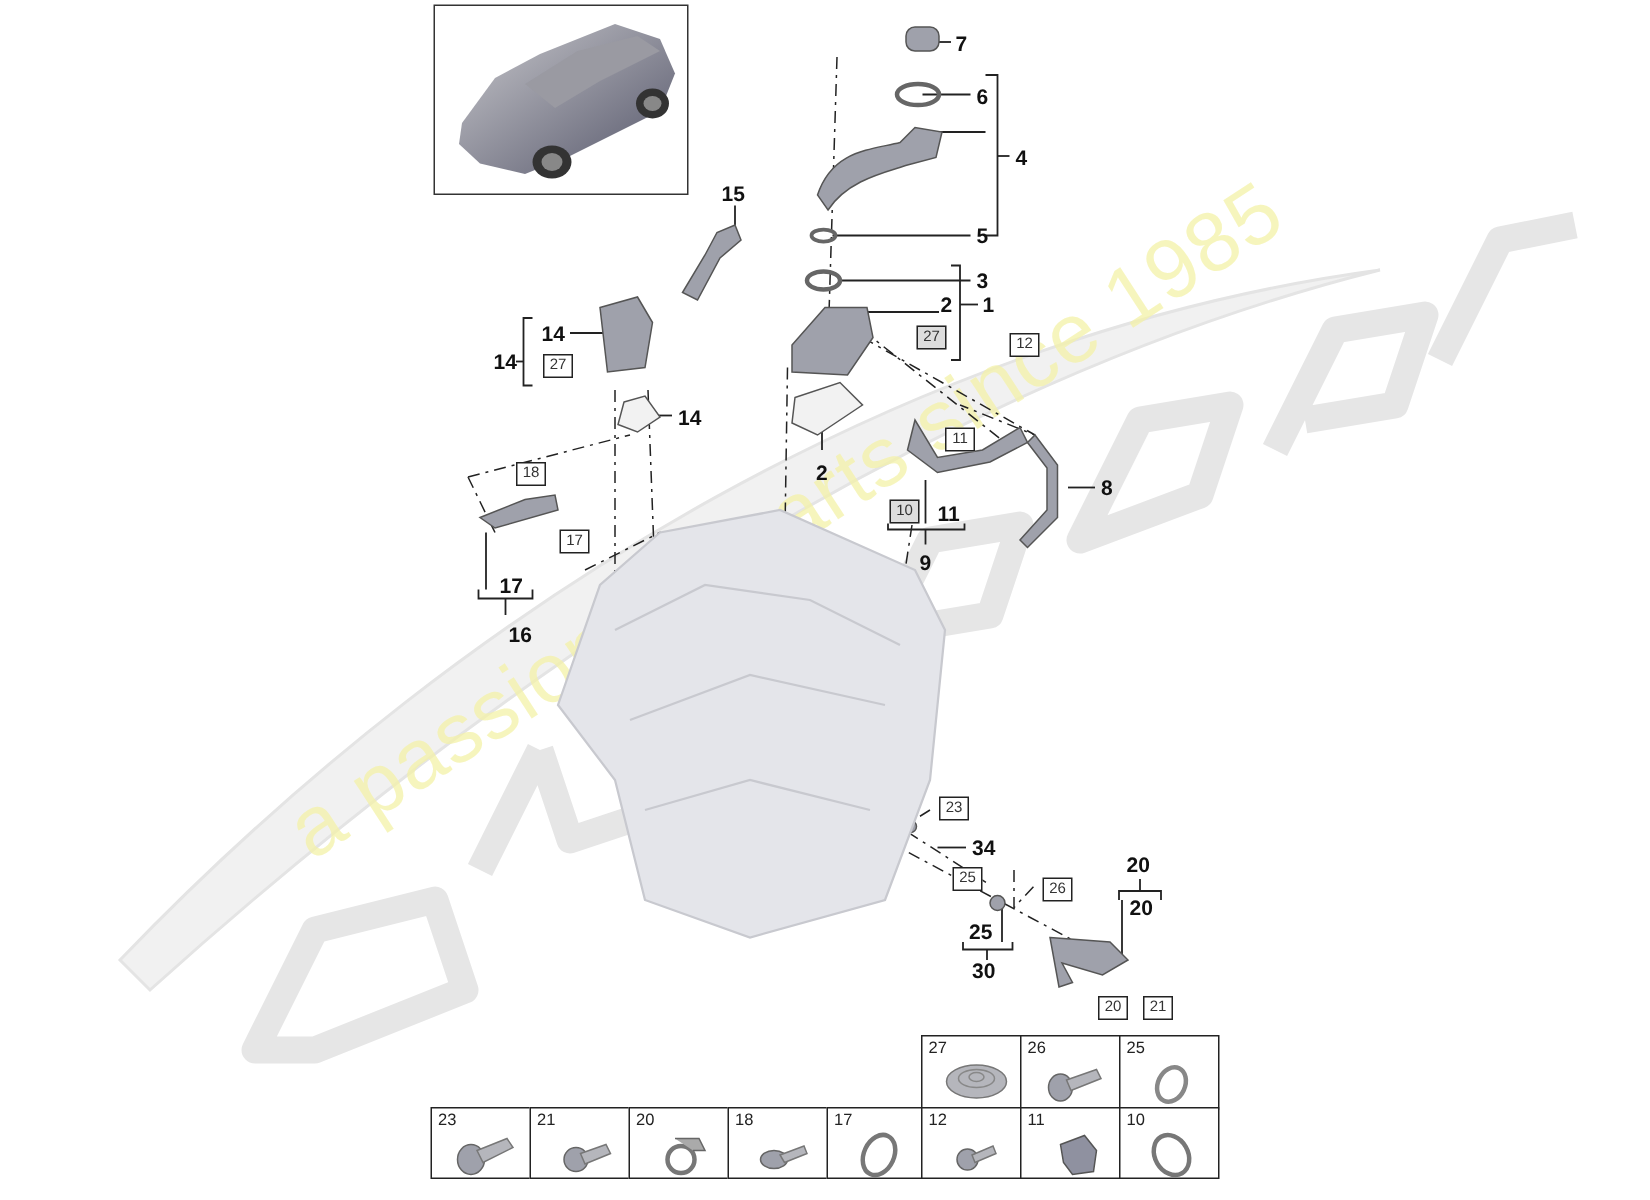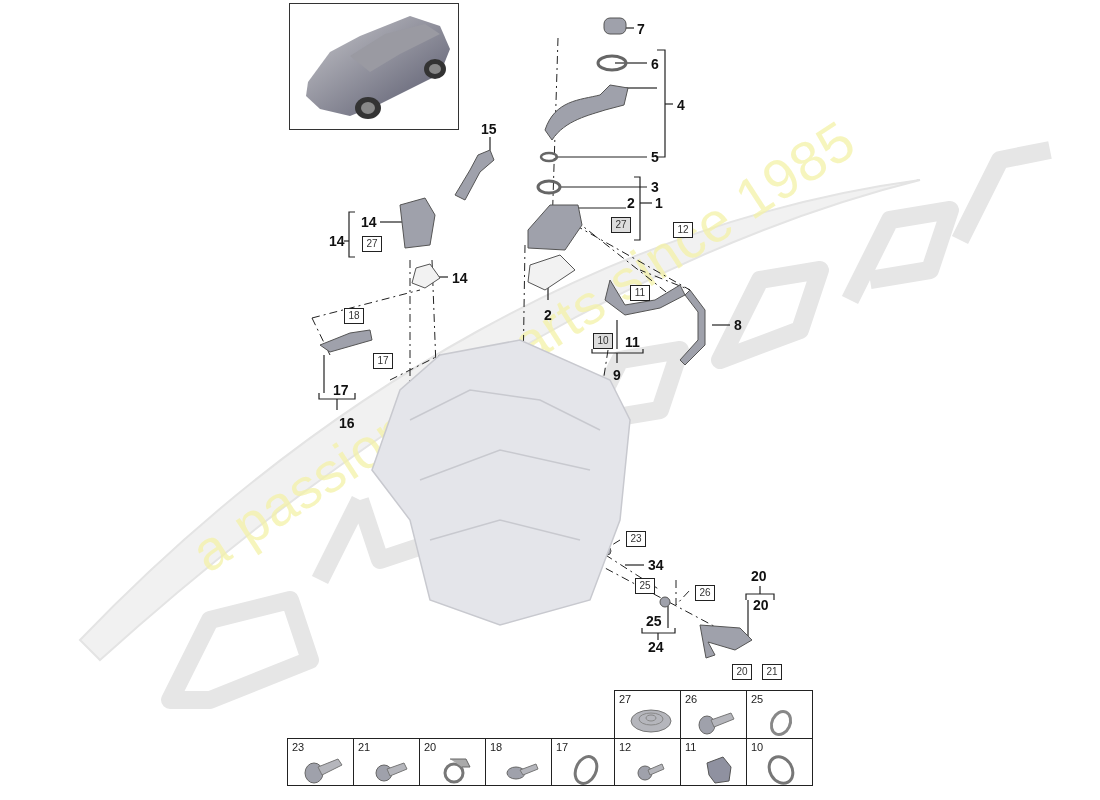--- a/index.html
+++ b/index.html
@@ -146,21 +146,21 @@
   <div class="label" style="left:544px;top:308px;">2</div>
   <div class="label" style="left:734px;top:318px;">8</div>
   <div class="label" style="left:625px;top:335px;">11</div>
   <div class="label" style="left:613px;top:368px;">9</div>
   <div class="label" style="left:333px;top:383px;">17</div>
   <div class="label" style="left:339px;top:416px;">16</div>
   <div class="label" style="left:648px;top:558px;">34</div>
   <div class="label" style="left:751px;top:569px;">20</div>
   <div class="label" style="left:753px;top:598px;">20</div>
   <div class="label" style="left:646px;top:614px;">25</div>
-  <div class="label" style="left:648px;top:640px;">24</div>
+  <div class="label" style="left:648px;top:640px;">30</div>
 </div>
 
 <div id="boxed">
   <div class="boxlabel" style="left:362px;top:236px;">27</div>
   <div class="boxlabel grey" style="left:611px;top:217px;">27</div>
   <div class="boxlabel" style="left:673px;top:222px;">12</div>
   <div class="boxlabel" style="left:630px;top:285px;">11</div>
   <div class="boxlabel" style="left:344px;top:308px;">18</div>
   <div class="boxlabel" style="left:373px;top:353px;">17</div>
   <div class="boxlabel grey" style="left:593px;top:333px;">10</div>

